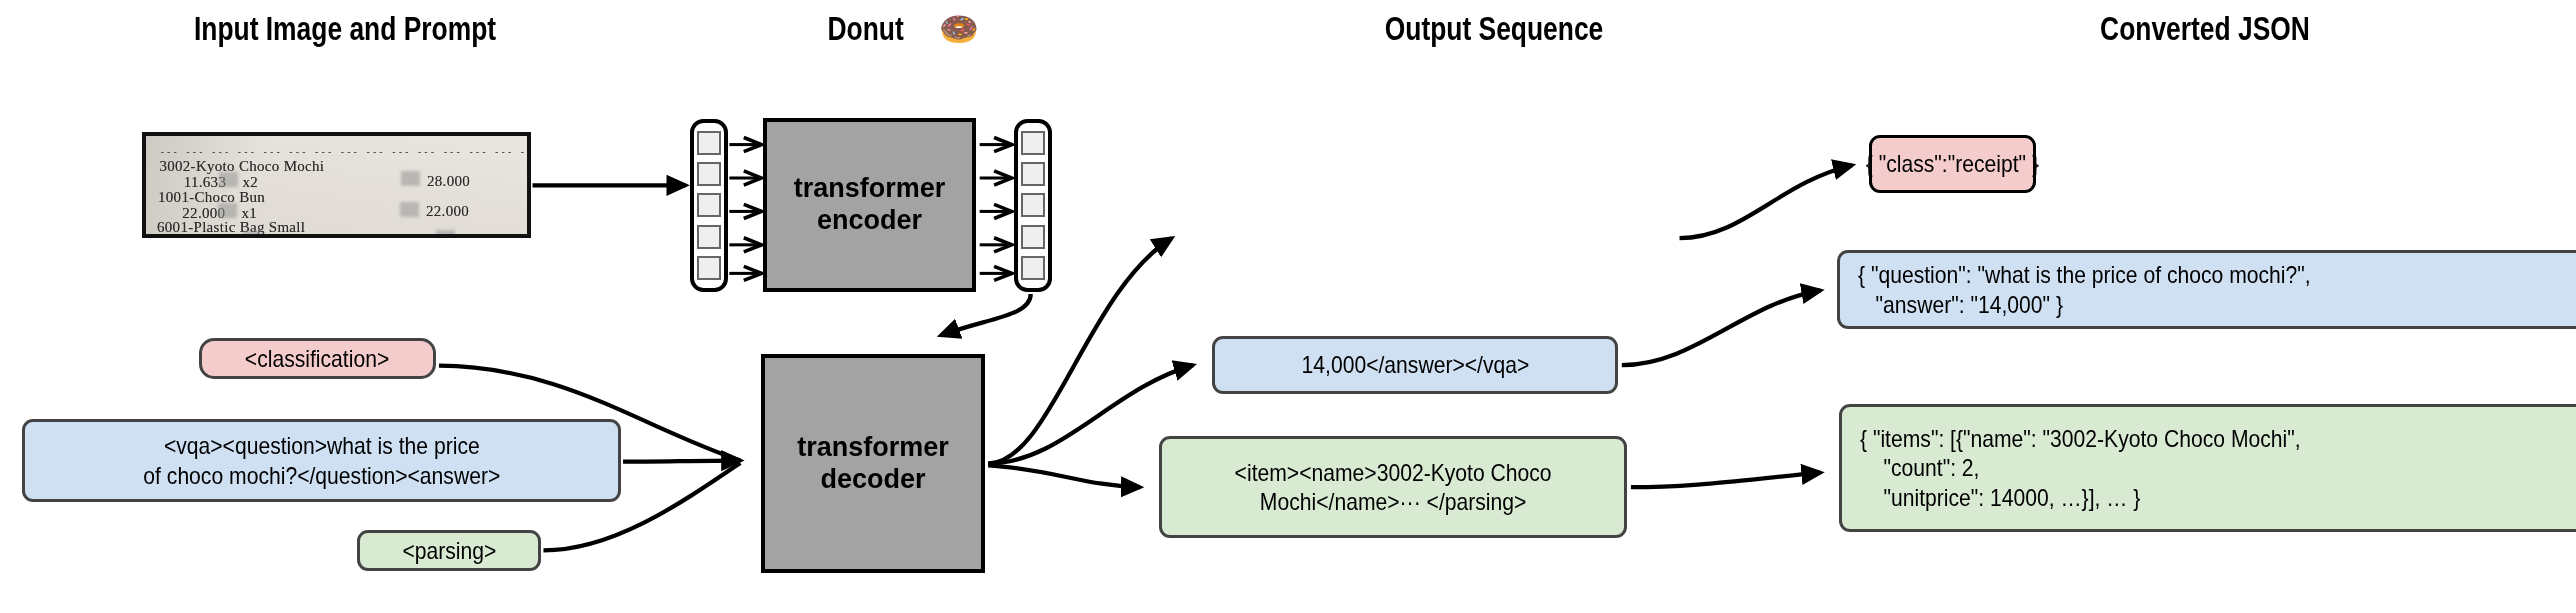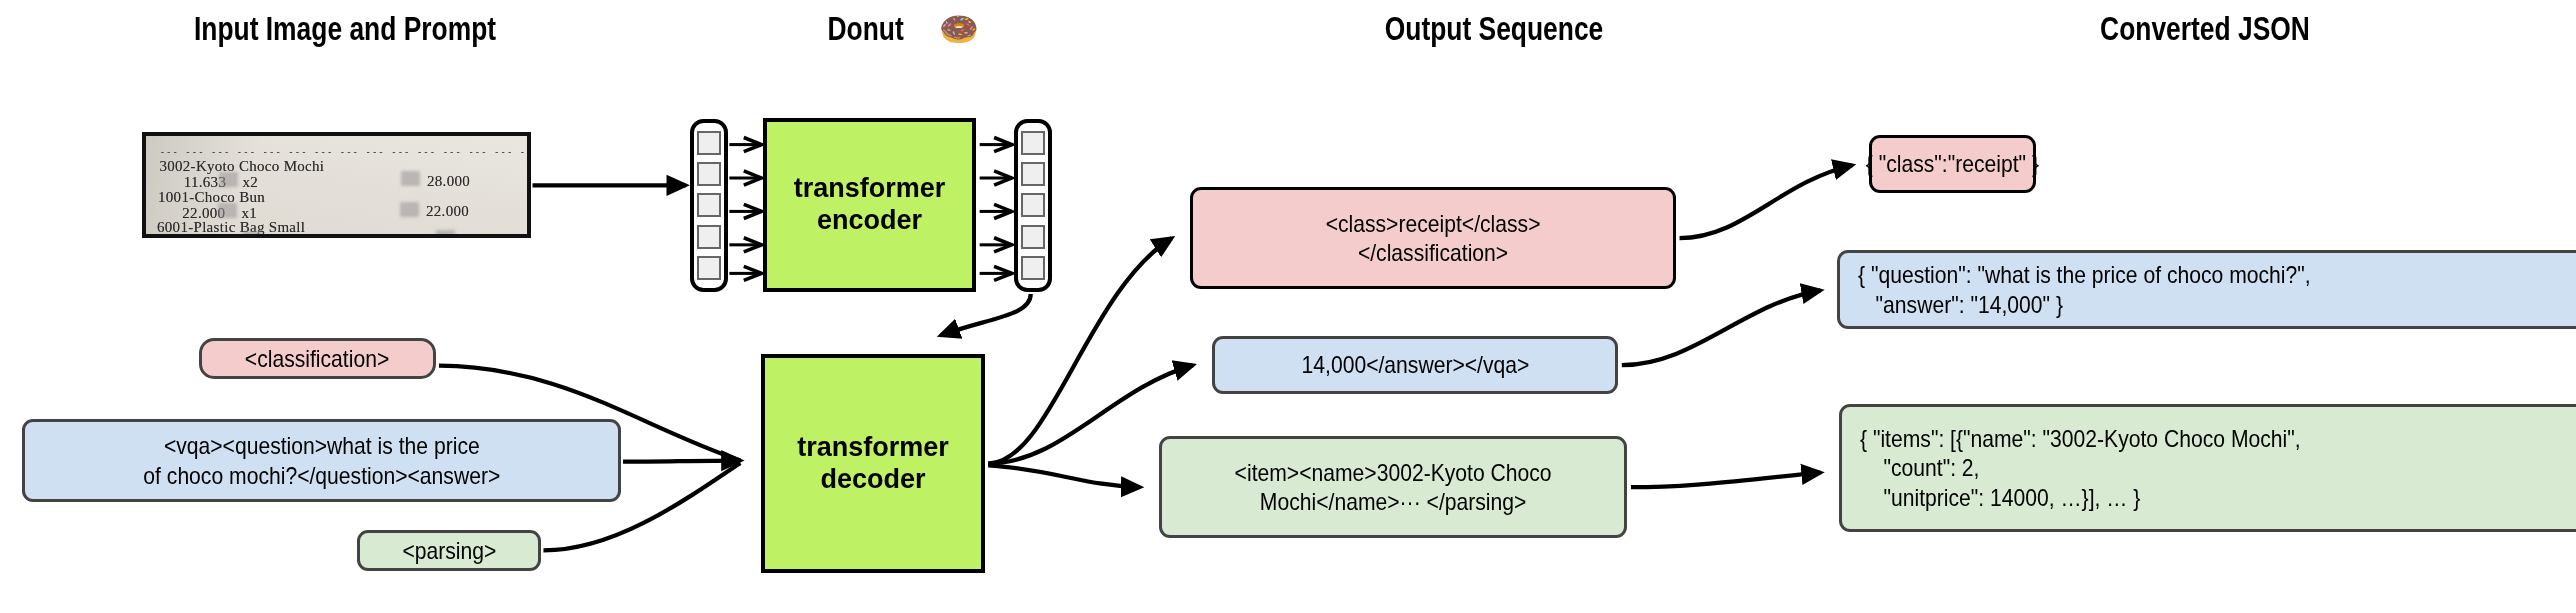--- a/index.html
+++ b/index.html
@@ -30,21 +30,21 @@
   .rbox.left-text span{transform-origin:left center;}
 
   .pink  {background:#f4cccc;}
   .blue  {background:#cfe0f3;}
   .green {background:#d9ead3;}
   .bdr-gray  {border:3px solid #434343;}
   .bdr-black {border:3.6px solid #000;}
 
   
   .tbox{
-    position:absolute;box-sizing:border-box;background:#bef264;border:4.3px solid #000;
+    position:absolute;box-sizing:border-box;background:#a3a3a3;border:4.3px solid #000;
     display:flex;align-items:center;justify-content:center;text-align:center;
     font-family:"Liberation Sans","DejaVu Sans",sans-serif;
     font-weight:700;font-size:27px;line-height:1.18;color:#000;
   }
 
   
   .tokcol{
     position:absolute;box-sizing:border-box;background:#fff;border:4.3px solid #000;
     border-radius:13.4px;display:flex;flex-direction:column;
     align-items:center;justify-content:space-around;padding:4.9px 0;
@@ -151,24 +151,20 @@
 
   <div class="rbox blue bdr-gray" style="left:4.9px;top:419px;width:599px;height:83px;">
     <span>&lt;vqa&gt;&lt;question&gt;what is the price
 of choco mochi?&lt;/question&gt;&lt;answer&gt;</span>
   </div>
 
   <div class="rbox green bdr-gray" style="left:340px;top:530px;width:184px;height:41px;">
     <span>&lt;parsing&gt;</span>
   </div>
 
-  <div class="rbox pink bdr-black" style="left:1173px;top:187px;width:486px;height:102px;">
-    <span>&lt;class&gt;receipt&lt;/class&gt;
-&lt;/classification&gt;</span>
-  </div>
 
   <div class="rbox blue bdr-gray" style="left:1195px;top:336px;width:406px;height:58px;">
     <span>14,000&lt;/answer&gt;&lt;/vqa&gt;</span>
   </div>
 
   <div class="rbox green bdr-gray" style="left:1142px;top:436px;width:468px;height:102px;">
     <span>&lt;item&gt;&lt;name&gt;3002-Kyoto Choco
 Mochi&lt;/name&gt;··· &lt;/parsing&gt;</span>
   </div>
 

